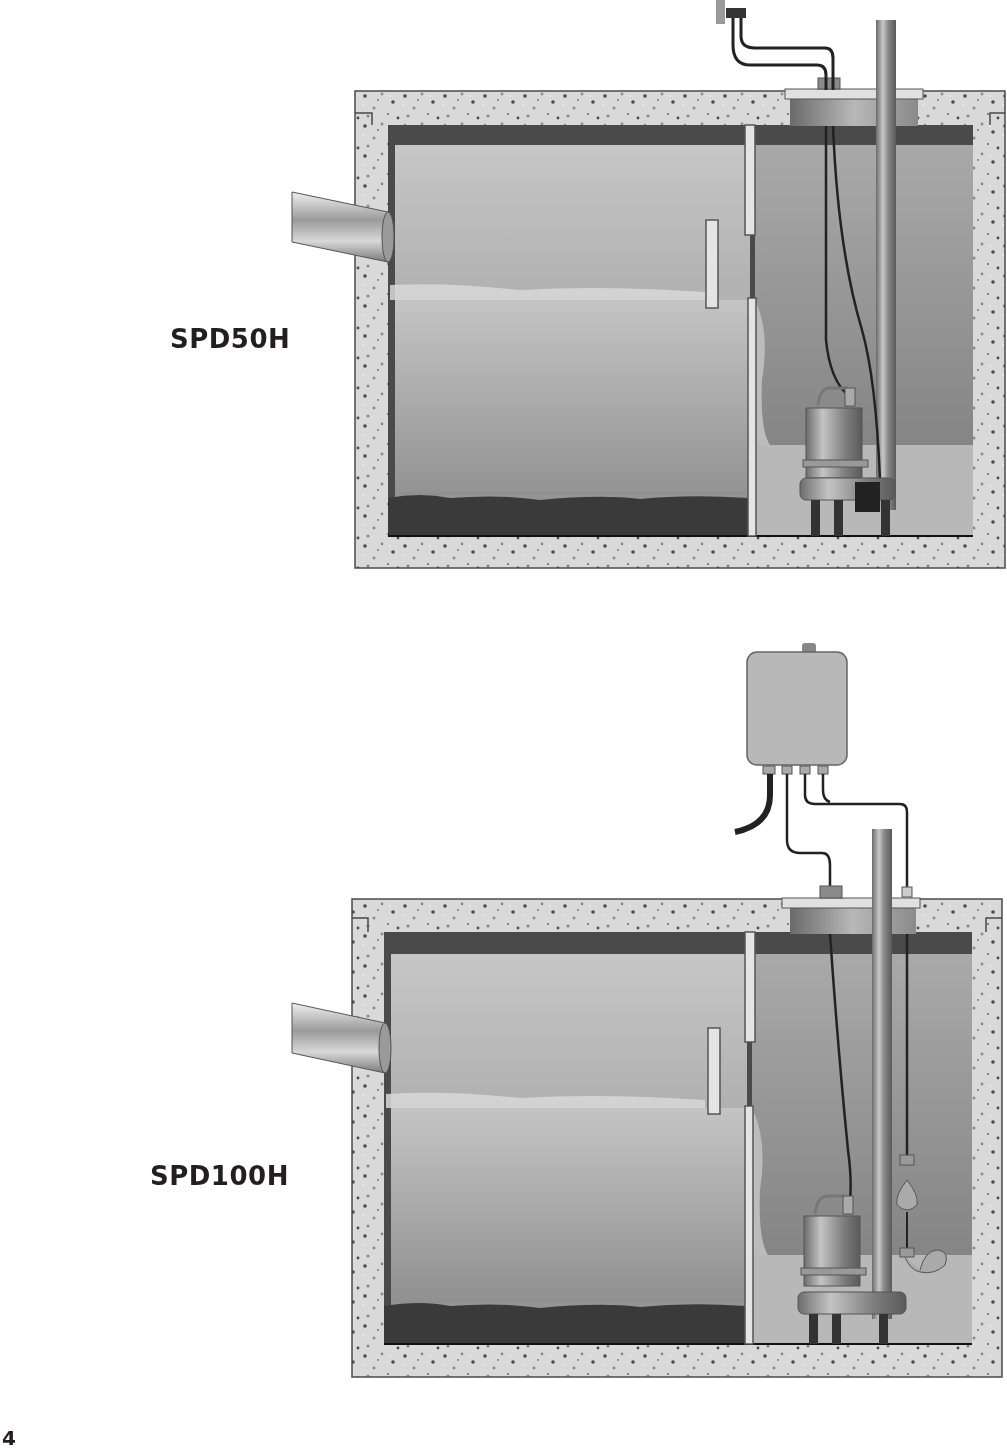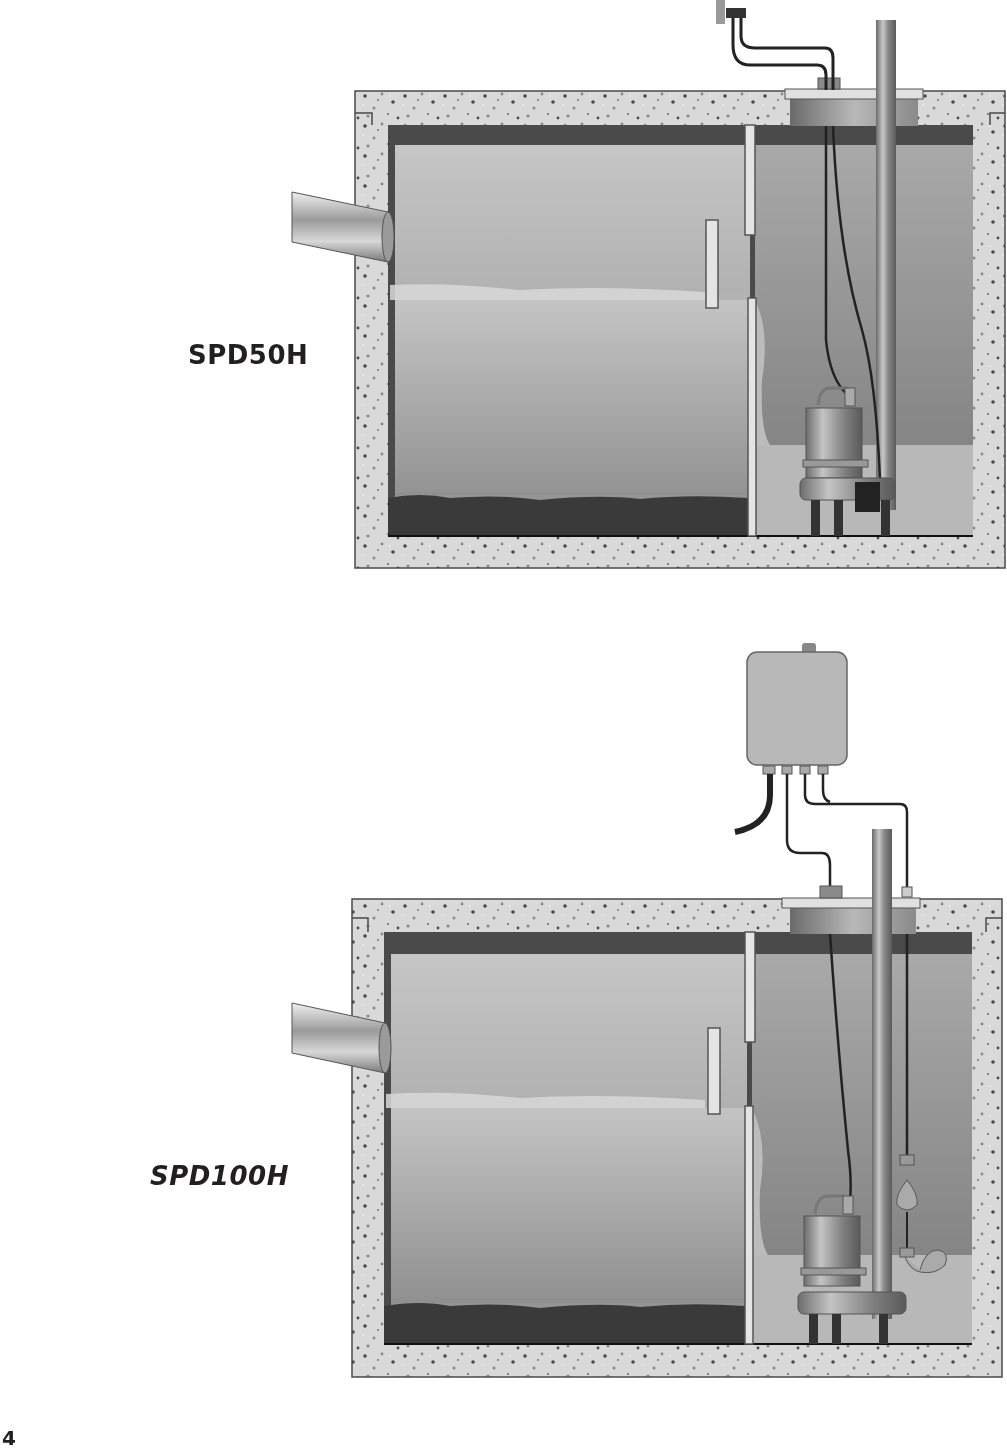--- a/index.html
+++ b/index.html
@@ -121,21 +121,21 @@
       <rect x="803" y="460" width="65" height="7" fill="#999" stroke="#555"></rect>
       <rect x="800" y="478" width="95" height="22" rx="6" fill="url(#pumpG)" stroke="#555"></rect>
       <rect x="855" y="482" width="25" height="30" fill="#222"></rect>
       <rect x="811" y="500" width="9" height="36" fill="#333"></rect>
       <rect x="834" y="500" width="9" height="36" fill="#333"></rect>
       <rect x="881" y="500" width="9" height="36" fill="#333"></rect>
     </g>
   </svg>
 </div>
 
-<div class="model-label" style="left:170px; top:340px;margin-left:18px;">SPD50H</div>
+<div class="model-label" style="left:170px; top:324px;">SPD50H</div>
 
 <div class="diagram" style="top:640px; height:760px;">
   <svg width="1007" height="760" viewBox="0 640 1007 760">
 
     <g>
       <rect x="802" y="643" width="14" height="12" rx="3" fill="#888"></rect>
       <rect x="747" y="652" width="100" height="113" rx="10" fill="#b8b8b8" stroke="#666" stroke-width="1.5"></rect>
       <rect x="763" y="766" width="12" height="8" fill="#aaa" stroke="#555"></rect>
       <rect x="782" y="766" width="10" height="8" fill="#aaa" stroke="#555"></rect>
       <rect x="800" y="766" width="10" height="8" fill="#aaa" stroke="#555"></rect>
@@ -203,15 +203,15 @@
       <rect x="804" y="1216" width="56" height="70" fill="url(#pumpG)" stroke="#555"></rect>
       <rect x="801" y="1268" width="65" height="7" fill="#999" stroke="#555"></rect>
       <rect x="798" y="1292" width="108" height="22" rx="6" fill="url(#pumpG)" stroke="#555"></rect>
       <rect x="809" y="1314" width="9" height="30" fill="#333"></rect>
       <rect x="832" y="1314" width="9" height="30" fill="#333"></rect>
       <rect x="879" y="1314" width="9" height="30" fill="#333"></rect>
     </g>
   </svg>
 </div>
 
-<div class="model-label" style="left:150px; top:1161px;font-style:italic;">SPD100H</div>
+<div class="model-label" style="left:150px; top:1161px;">SPD100H</div>
 
 <div class="page-number">4</div>
 
 </body></html>

